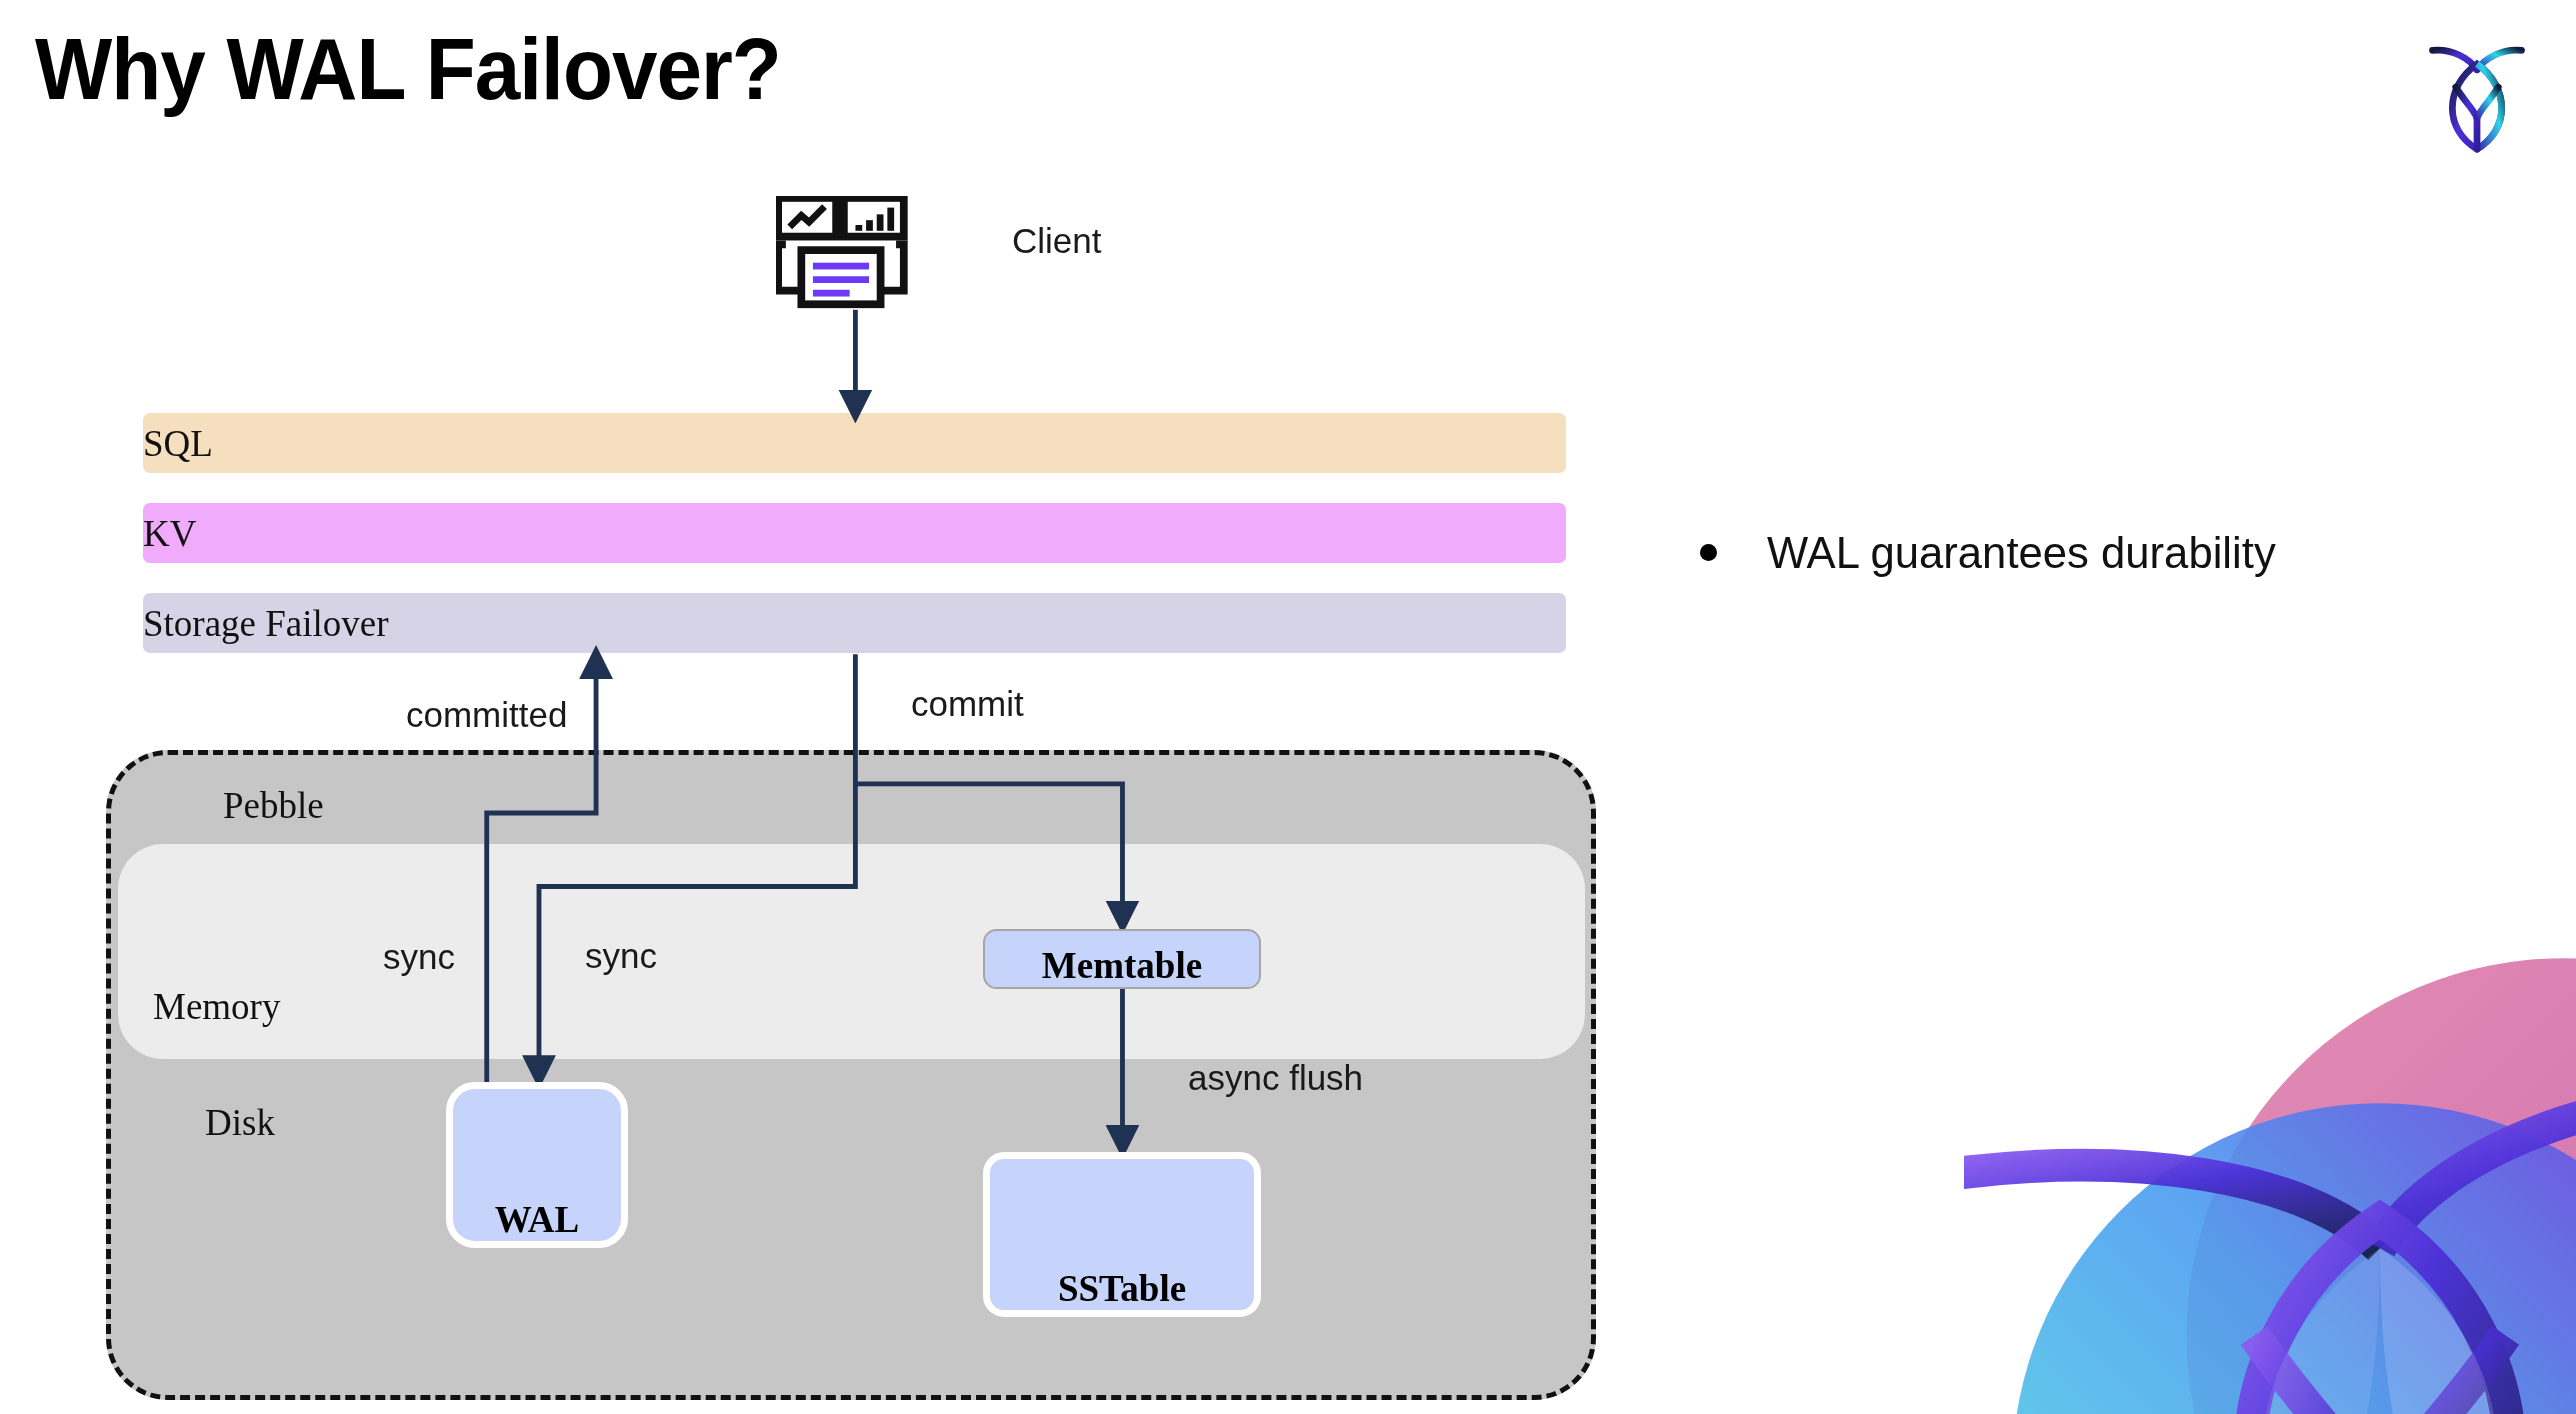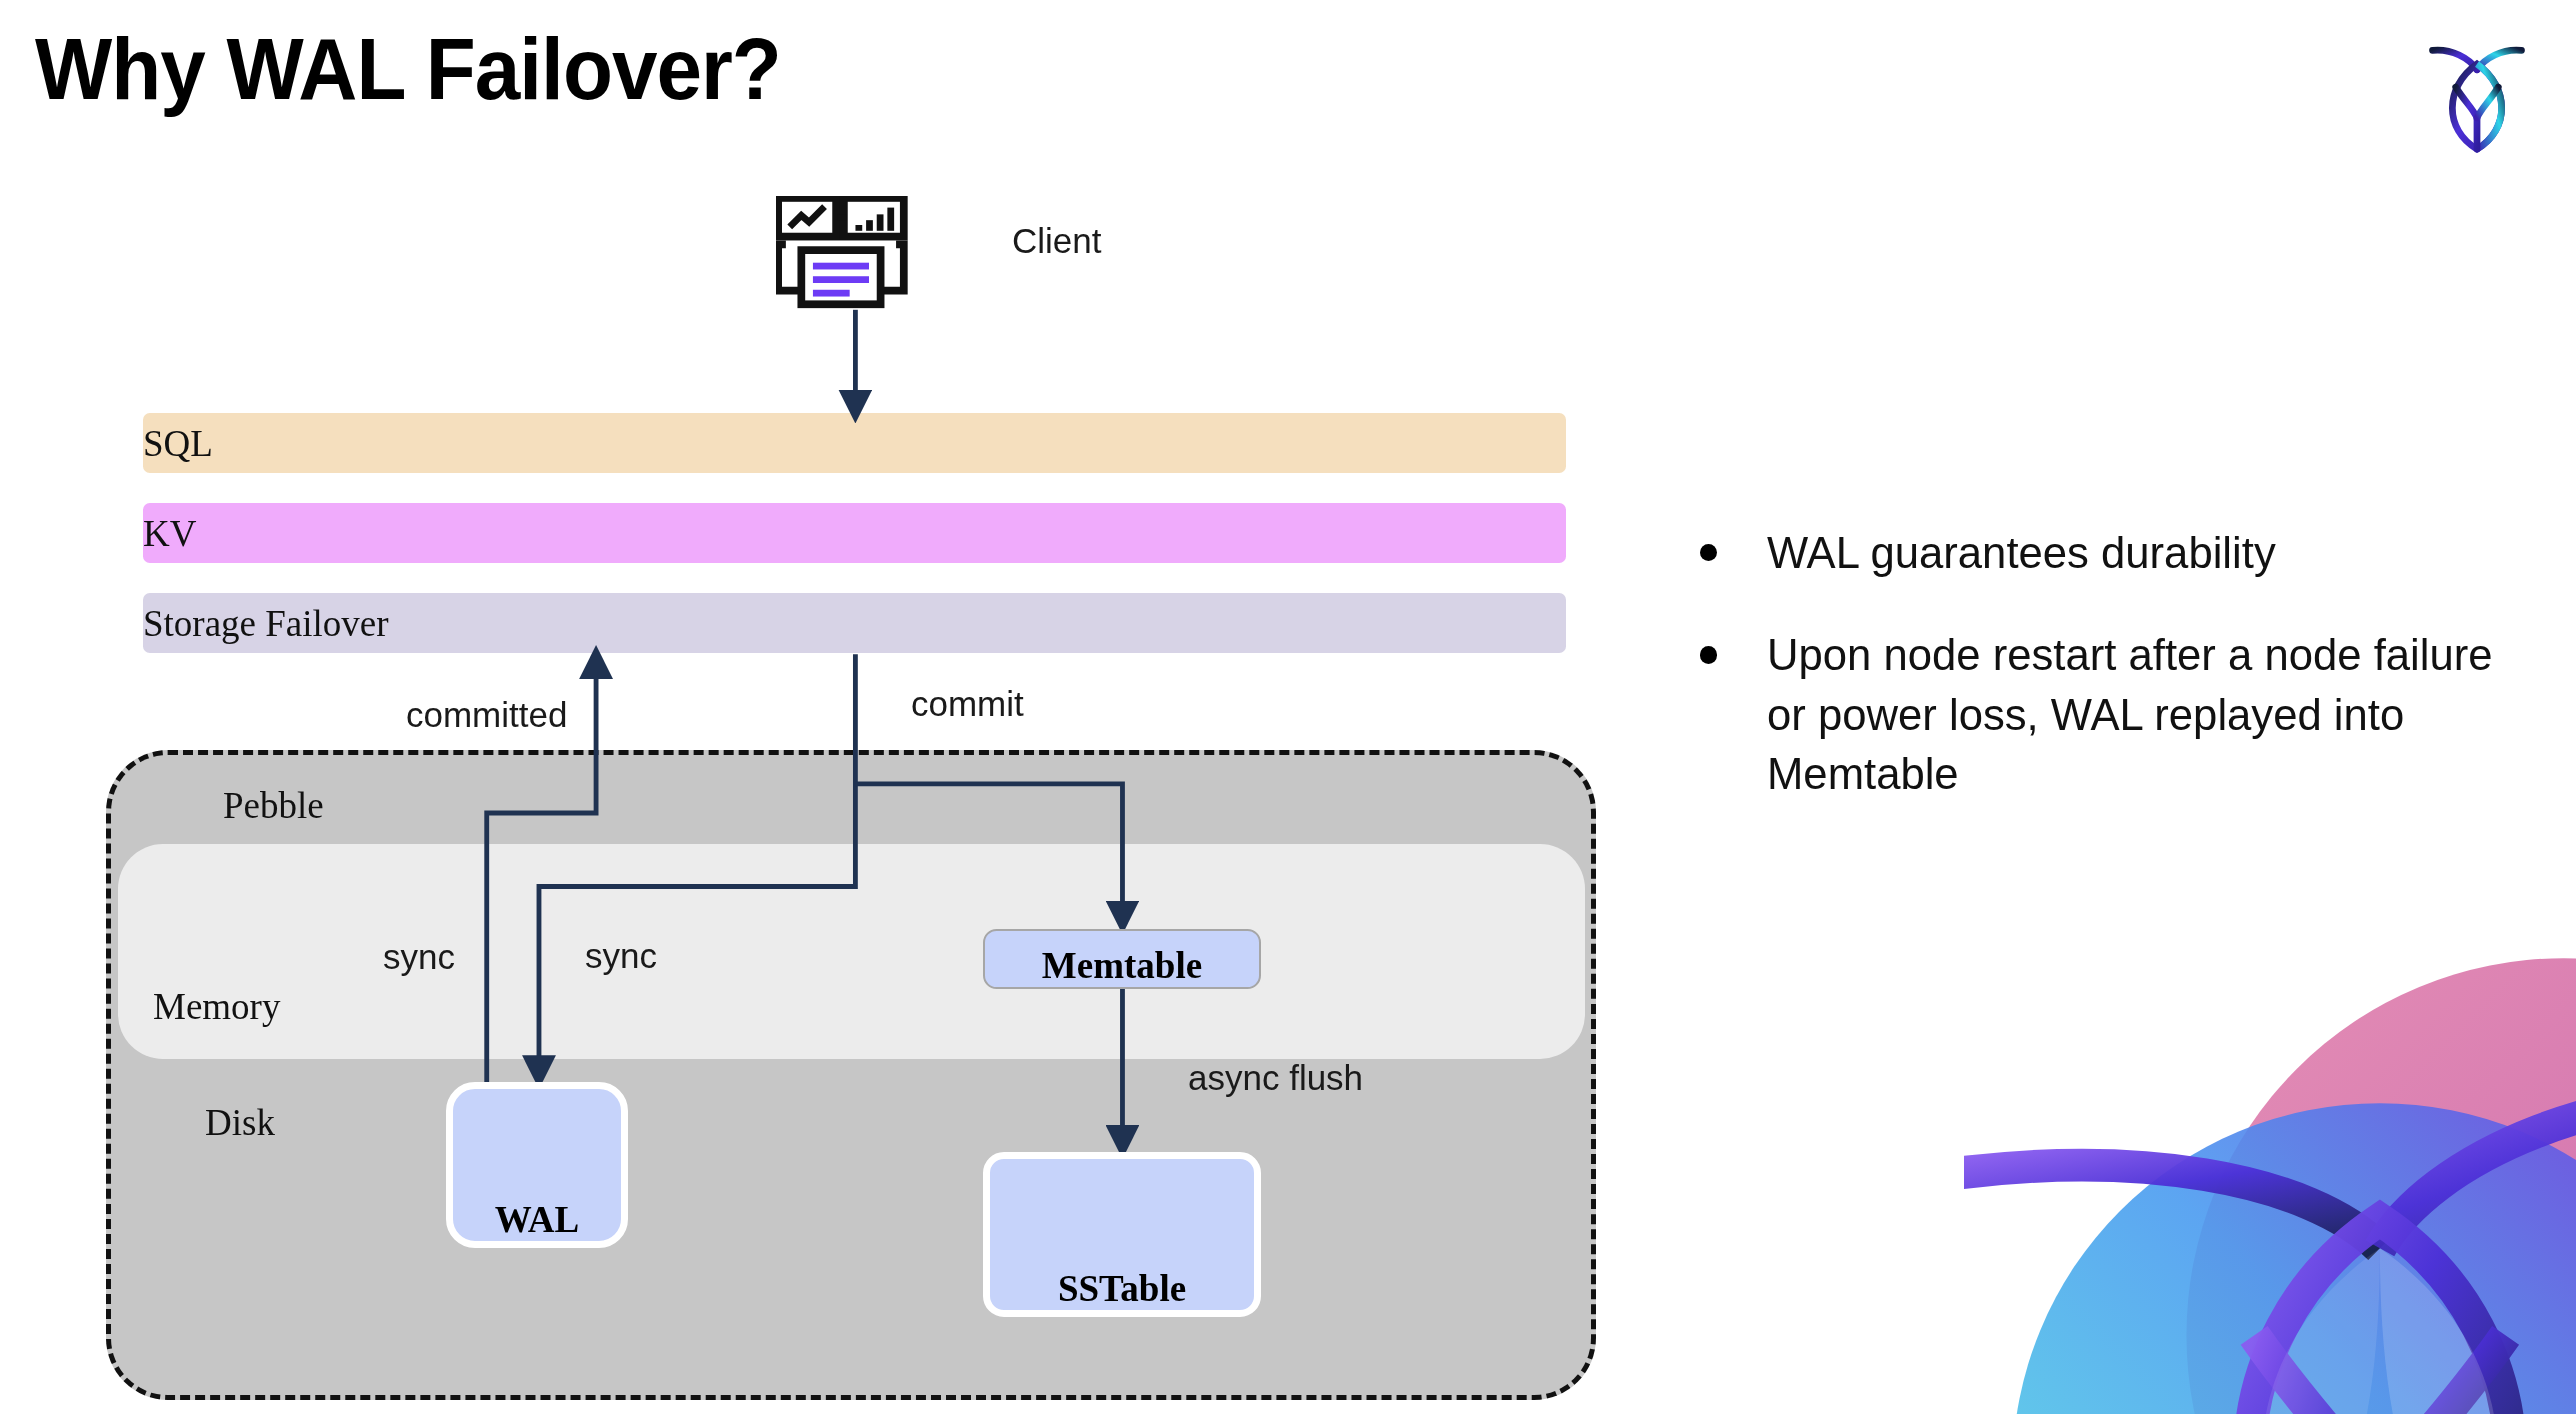--- a/index.html
+++ b/index.html
@@ -222,18 +222,14 @@
   <div class="edge-label" id="lbl-sync-a">sync</div>
   <div class="edge-label" id="lbl-sync-b">sync</div>
   <div class="edge-label" id="lbl-async">async flush</div>
 </div>
 
 <div id="bullets">
   <div class="bullet-row">
     <div class="bullet-dot"></div>
     <div class="bullet-text">WAL guarantees durability</div>
   </div>
-  <div class="bullet-row">
-    <div class="bullet-dot"></div>
-    <div class="bullet-text">Upon node restart after a node failure or power loss, WAL replayed into Memtable</div>
-  </div>
 </div>
 
 
 </body></html>

